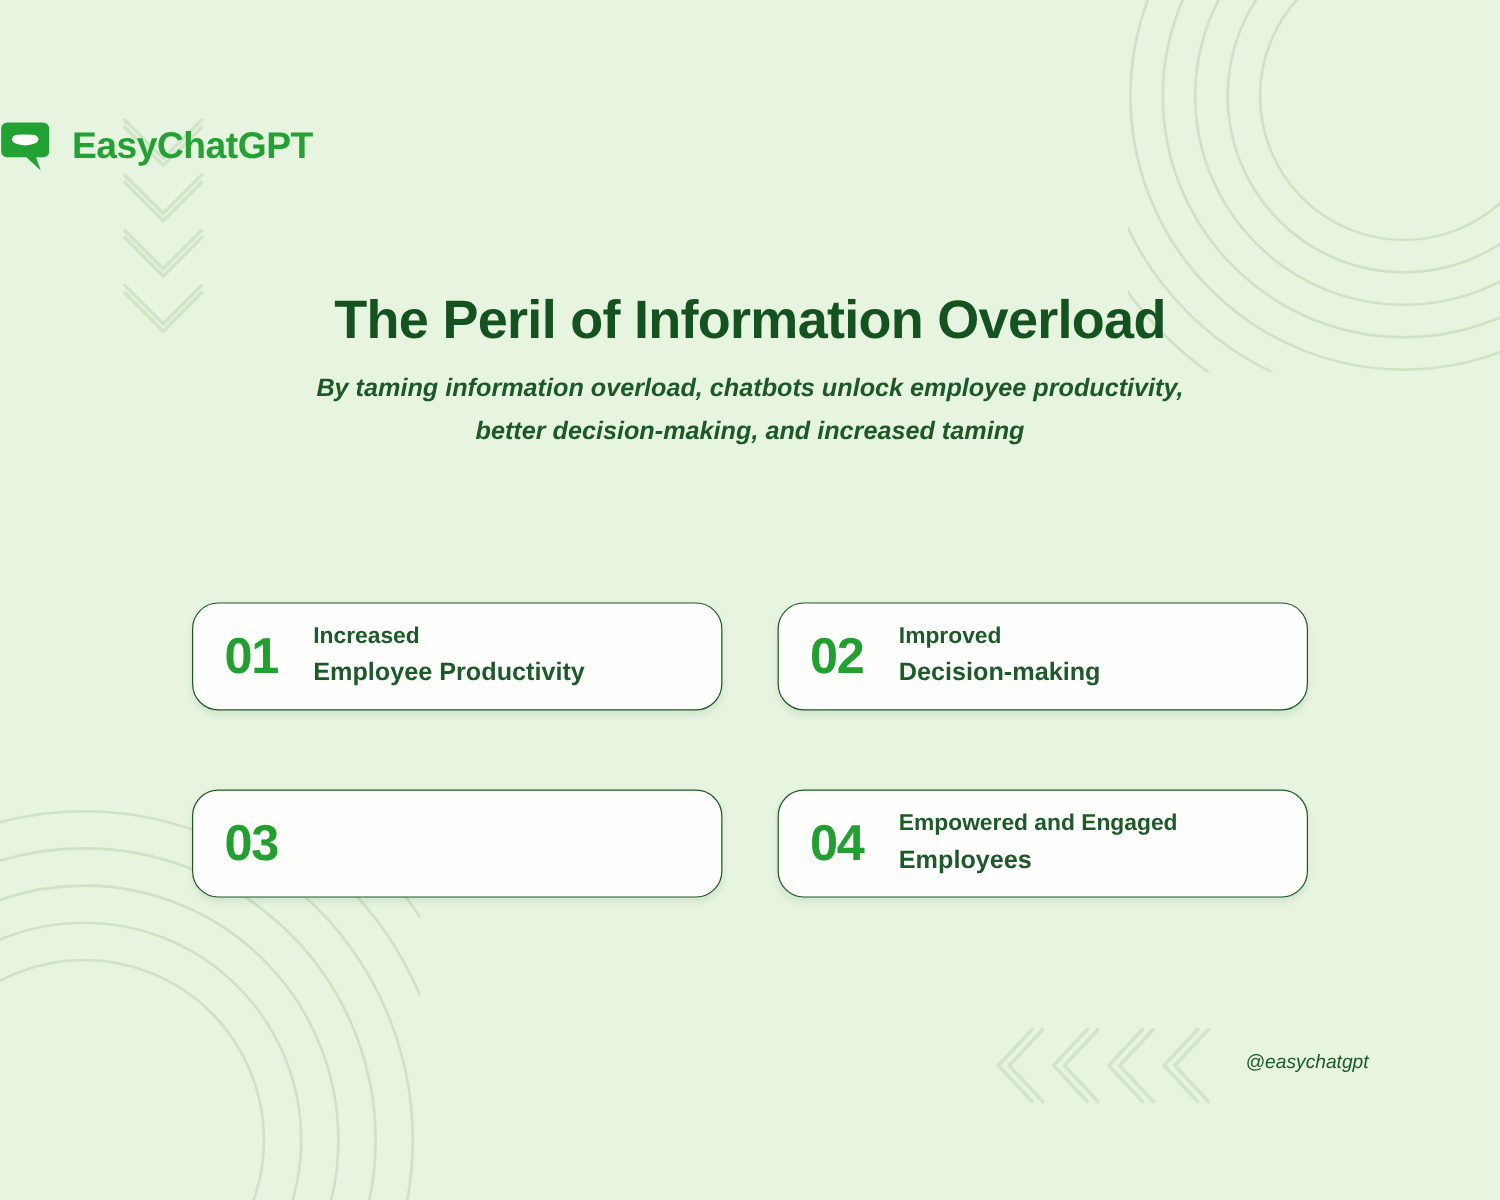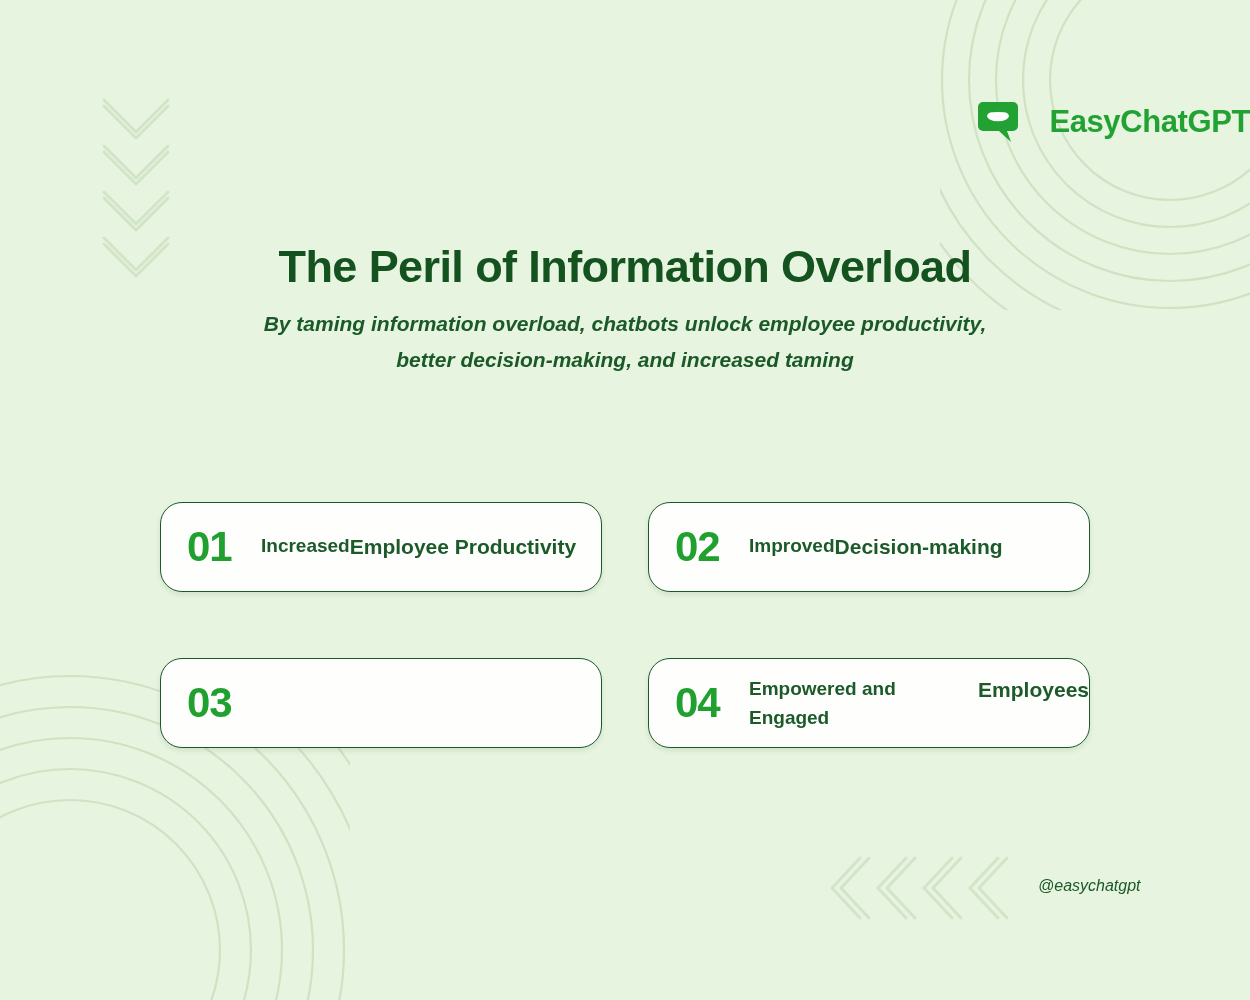--- a/index.html
+++ b/index.html
@@ -58,22 +58,22 @@
   }
 
   
   #brand {
     position: absolute;
     top: 98px;
     left: 0;
     width: 1250px;
     display: flex;
     align-items: center;
-    justify-content: flex-end;
-    gap: 26px;
+    justify-content: flex-start;
+    gap: 14px;
   }
   #brand-mark { width: 46px; height: 46px; display: block; }
   #brand-name {
     font-size: 31px;
     font-weight: bold;
     color: #22a233;
     letter-spacing: -0.4px;
     line-height: 1;
   }
 
@@ -130,21 +130,21 @@
   .card-number {
     font-size: 42px;
     font-weight: bold;
     color: #1fa02f;
     line-height: 1;
     min-width: 74px;
     letter-spacing: -1px;
   }
   .card-text {
     display: flex;
-    flex-direction: row;
+    flex-direction: column;
     justify-content: center;
     color: #1c5a2a;
     font-weight: bold;
   }
   .card-line1 { font-size: 19px; line-height: 1.55; }
   .card-line2 { font-size: 21px; line-height: 1.55; }
 
   
   #handle {
     position: absolute;

